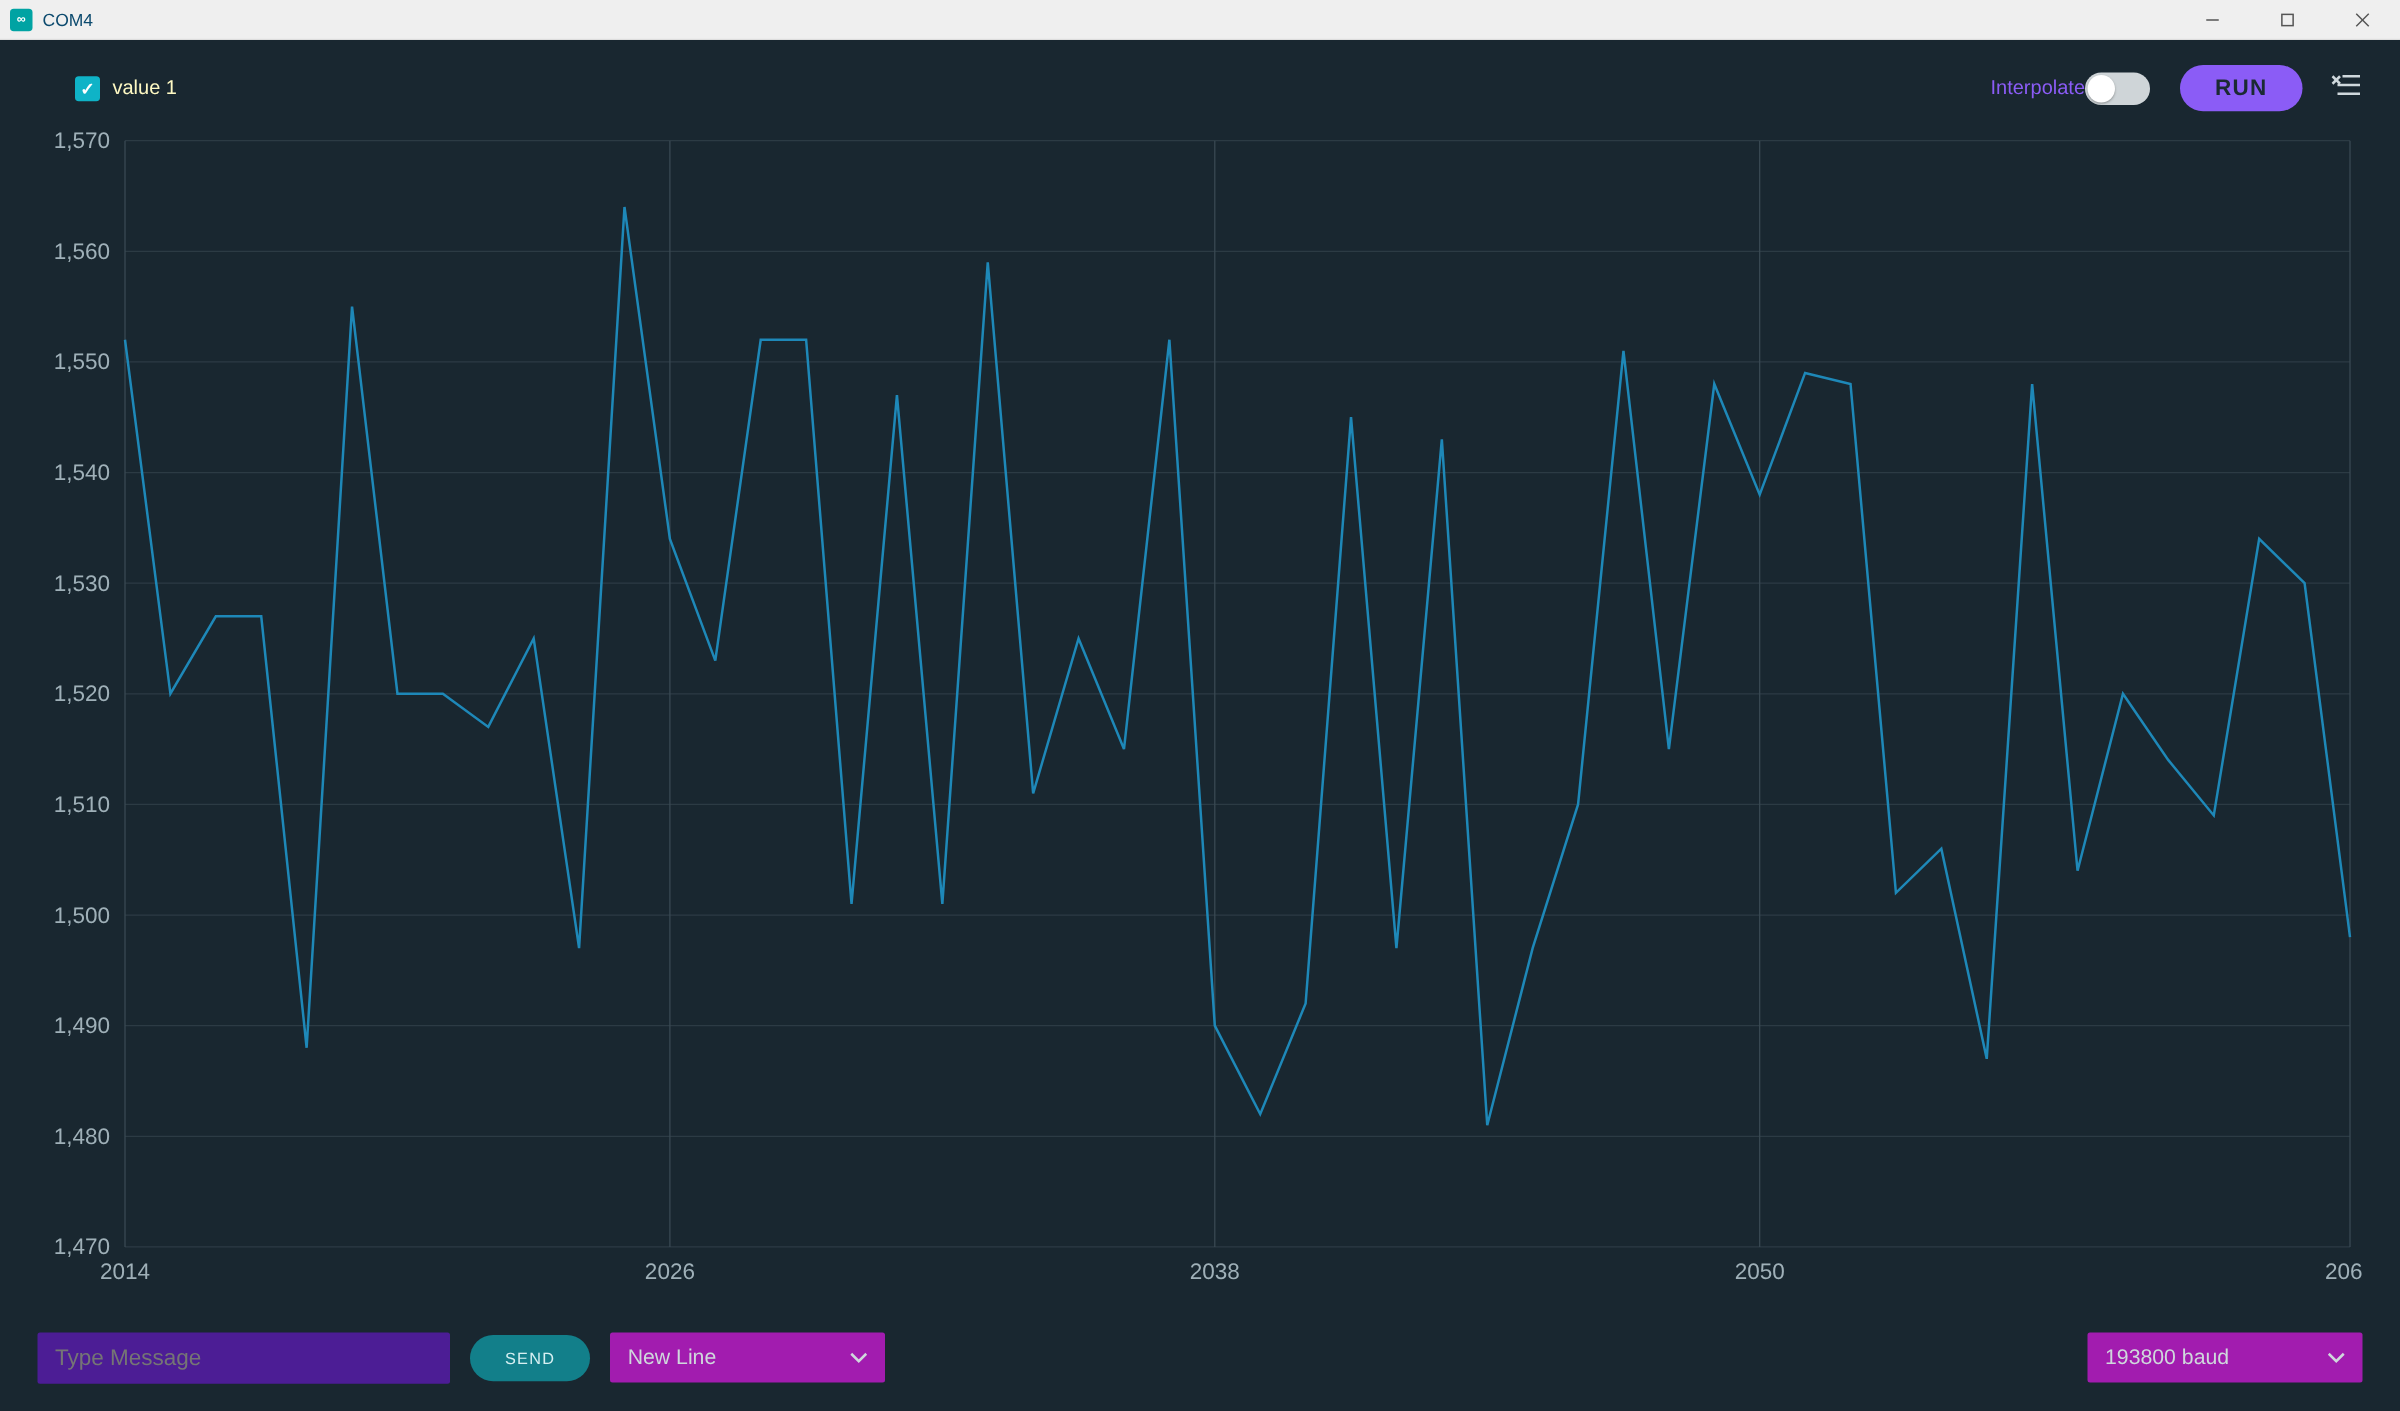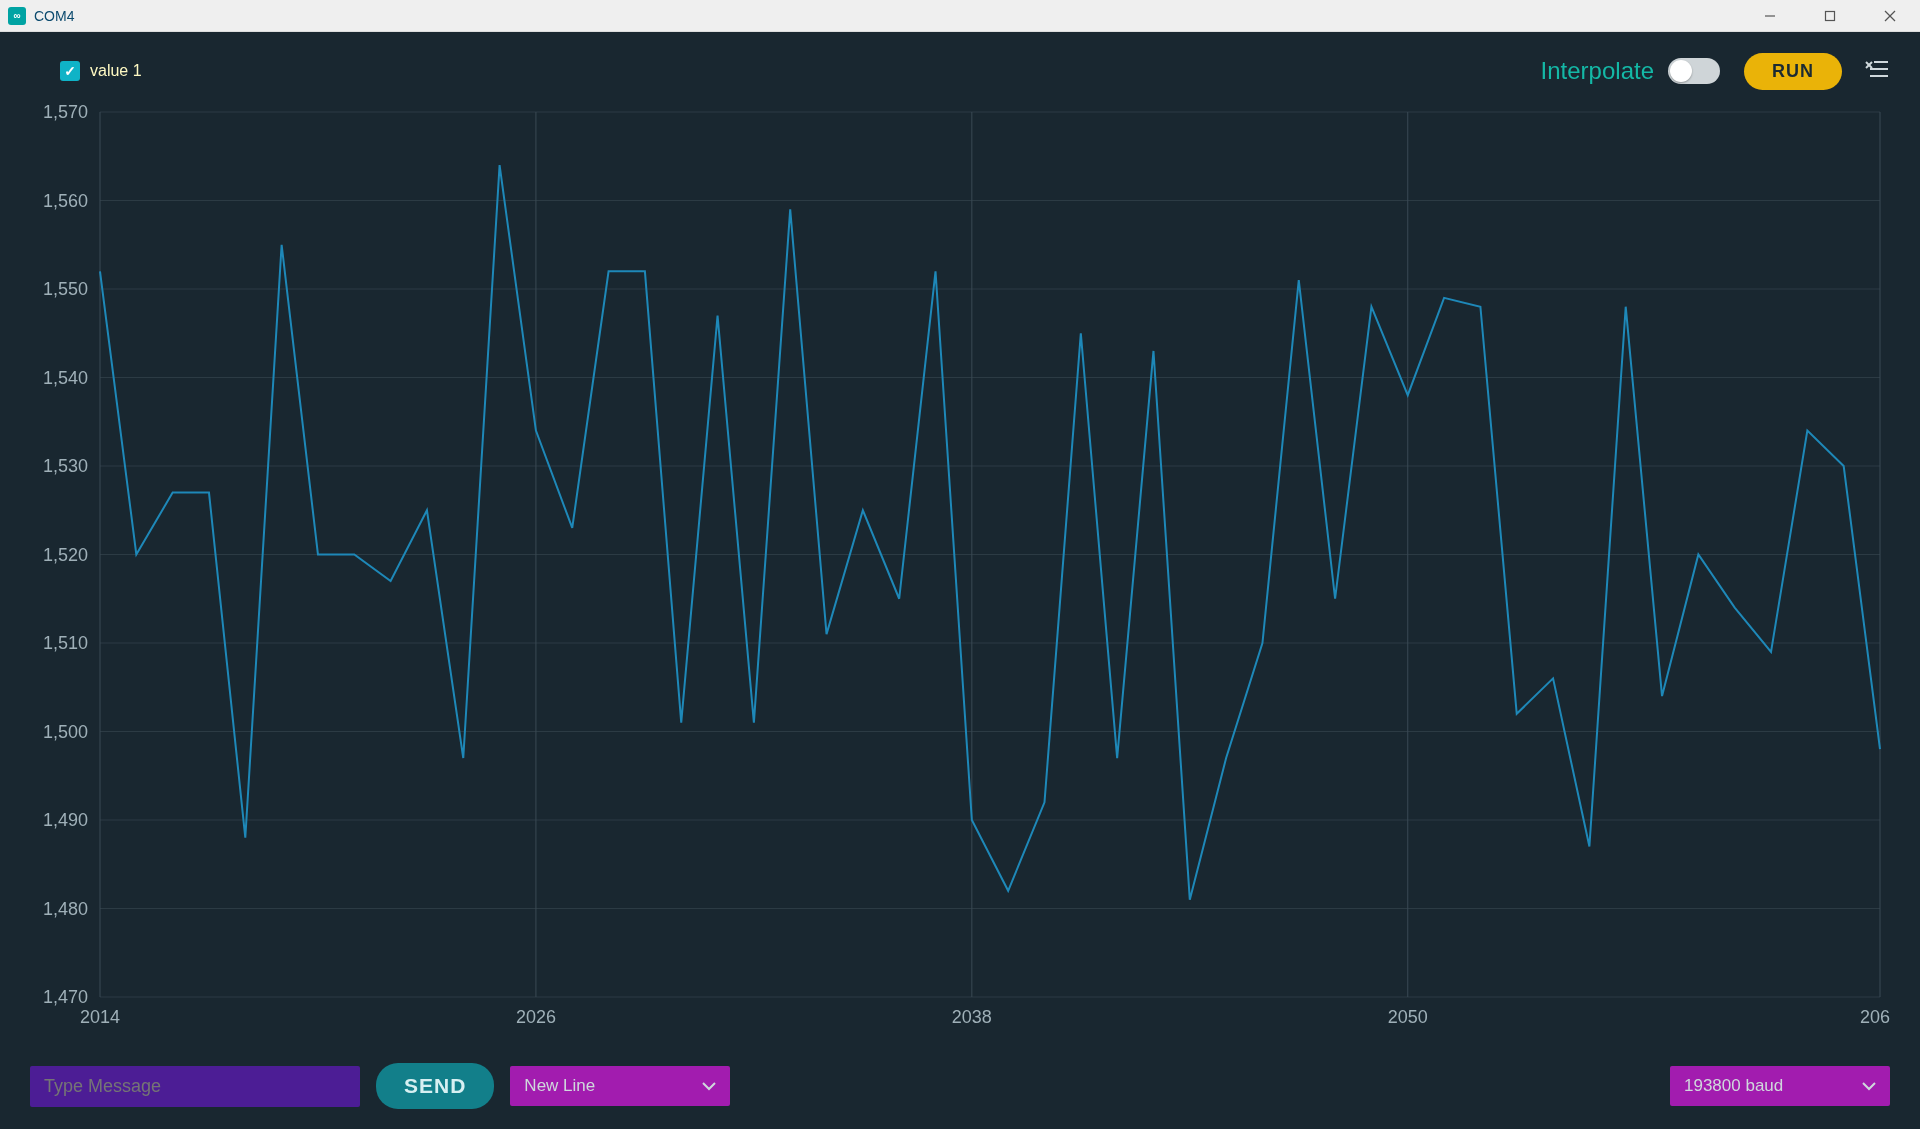--- a/index.html
+++ b/index.html
@@ -61,32 +61,32 @@
   }
   .legend-check {
     width: 20px; height: 20px;
     background: #0fb3c7;
     border-radius: 3px;
     display: flex; align-items: center; justify-content: center;
     color: #fff; font-size: 14px; font-weight: bold;
   }
   .legend-label { color: #fef9c3; font-size: 16px; }
   .topbar .spacer { flex: 1; }
-  .interp-label { color: #14b8a6; font-size: 24px; margin-right: 14px; }
+  .interp-label { color: #8b5cf6; font-size: 16px; }
   .toggle {
     width: 52px; height: 26px; background: #cfd5d8; border-radius: 13px;
     position: relative; margin-right: 24px;
   }
   .toggle .knob {
     width: 22px; height: 22px; background: #fff; border-radius: 50%;
     position: absolute; top: 2px; left: 2px;
     box-shadow: 0 1px 2px rgba(0,0,0,.3);
   }
   .run-btn {
-    background: #eab308;
+    background: #8b5cf6;
     color: #1b2a33;
     font-weight: 700;
     letter-spacing: 1px;
     border: none;
     border-radius: 22px;
     padding: 8px 28px;
     font-size: 18px;
     margin-right: 22px;
     cursor: pointer;
   }
@@ -114,26 +114,26 @@
     border: none;
     color: #9fb0b8;
     font-size: 18px;
     padding: 10px 14px;
     width: 330px;
     border-radius: 2px;
   }
   .send-btn {
     background: #127f8a;
     color: #d7f0f2;
-    font-weight: 700;
+    font-weight: 400;
     letter-spacing: 1px;
     border: none;
     border-radius: 22px;
     padding: 11px 28px;
-    font-size: 21px;
+    font-size: 13px;
     cursor: pointer;
   }
   .select {
     background: #a21caf;
     color: #cfd8dc;
     border: none;
     font-size: 17px;
     padding: 10px 14px;
     border-radius: 2px;
     display: flex; align-items: center; justify-content: space-between;

